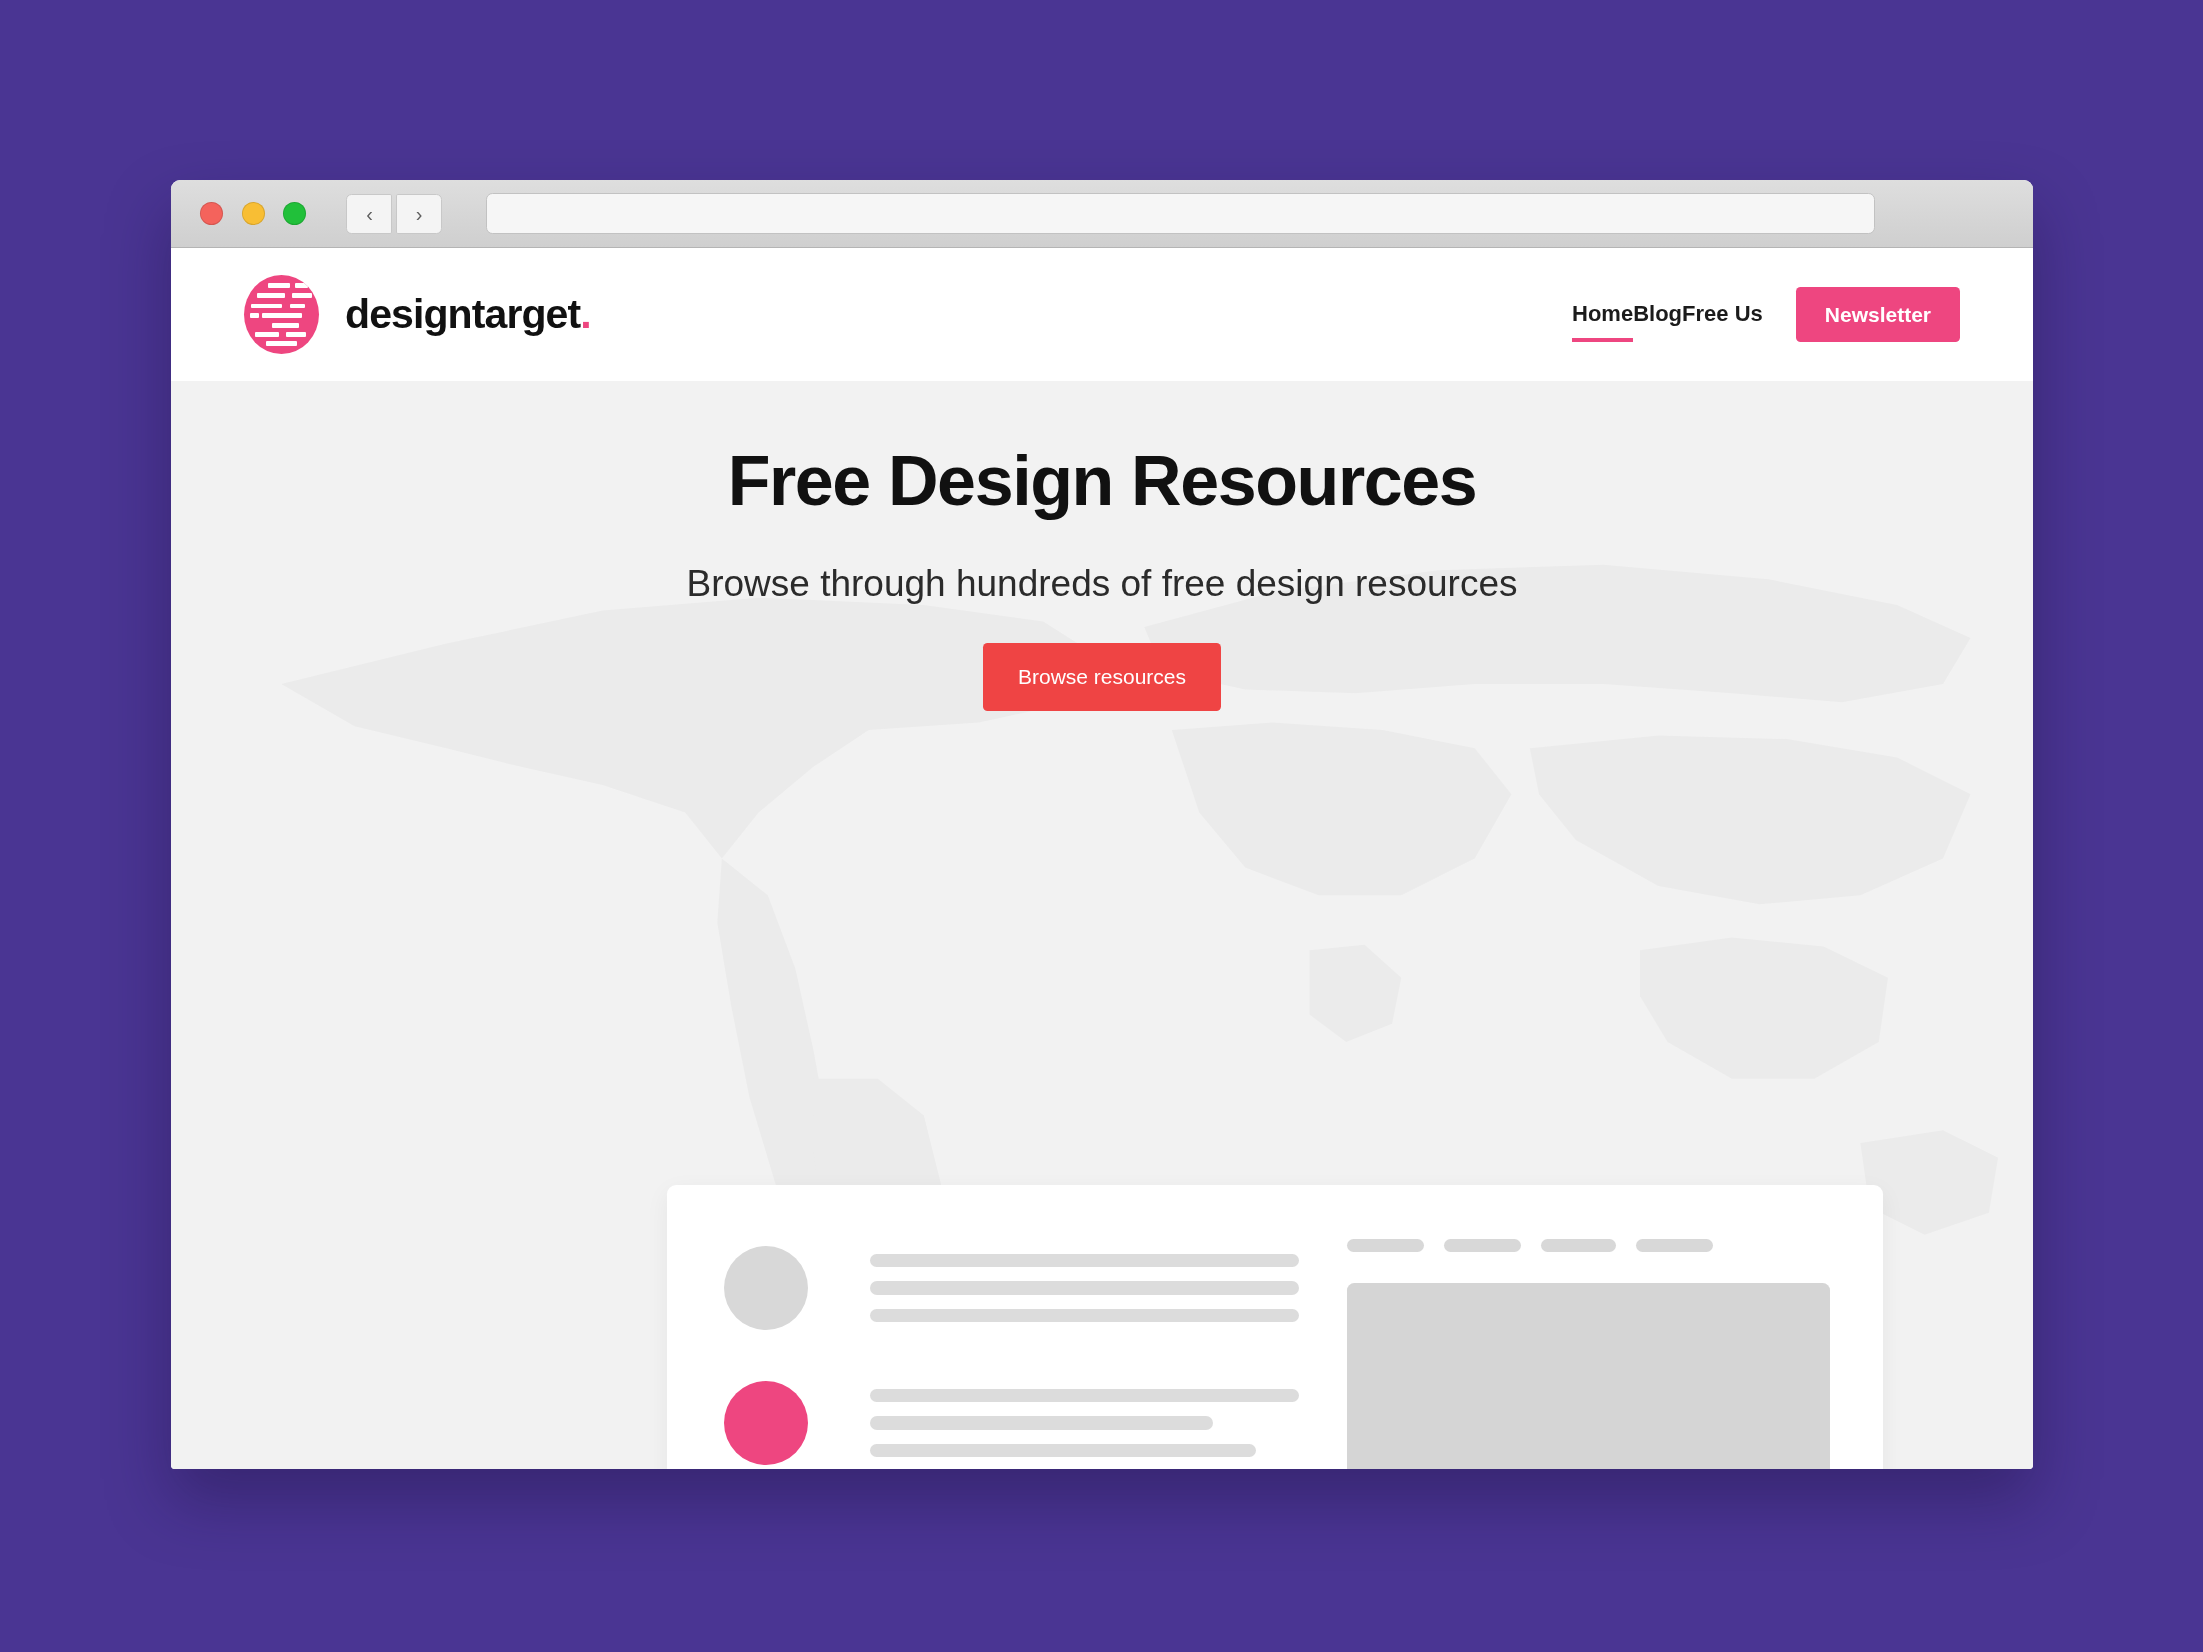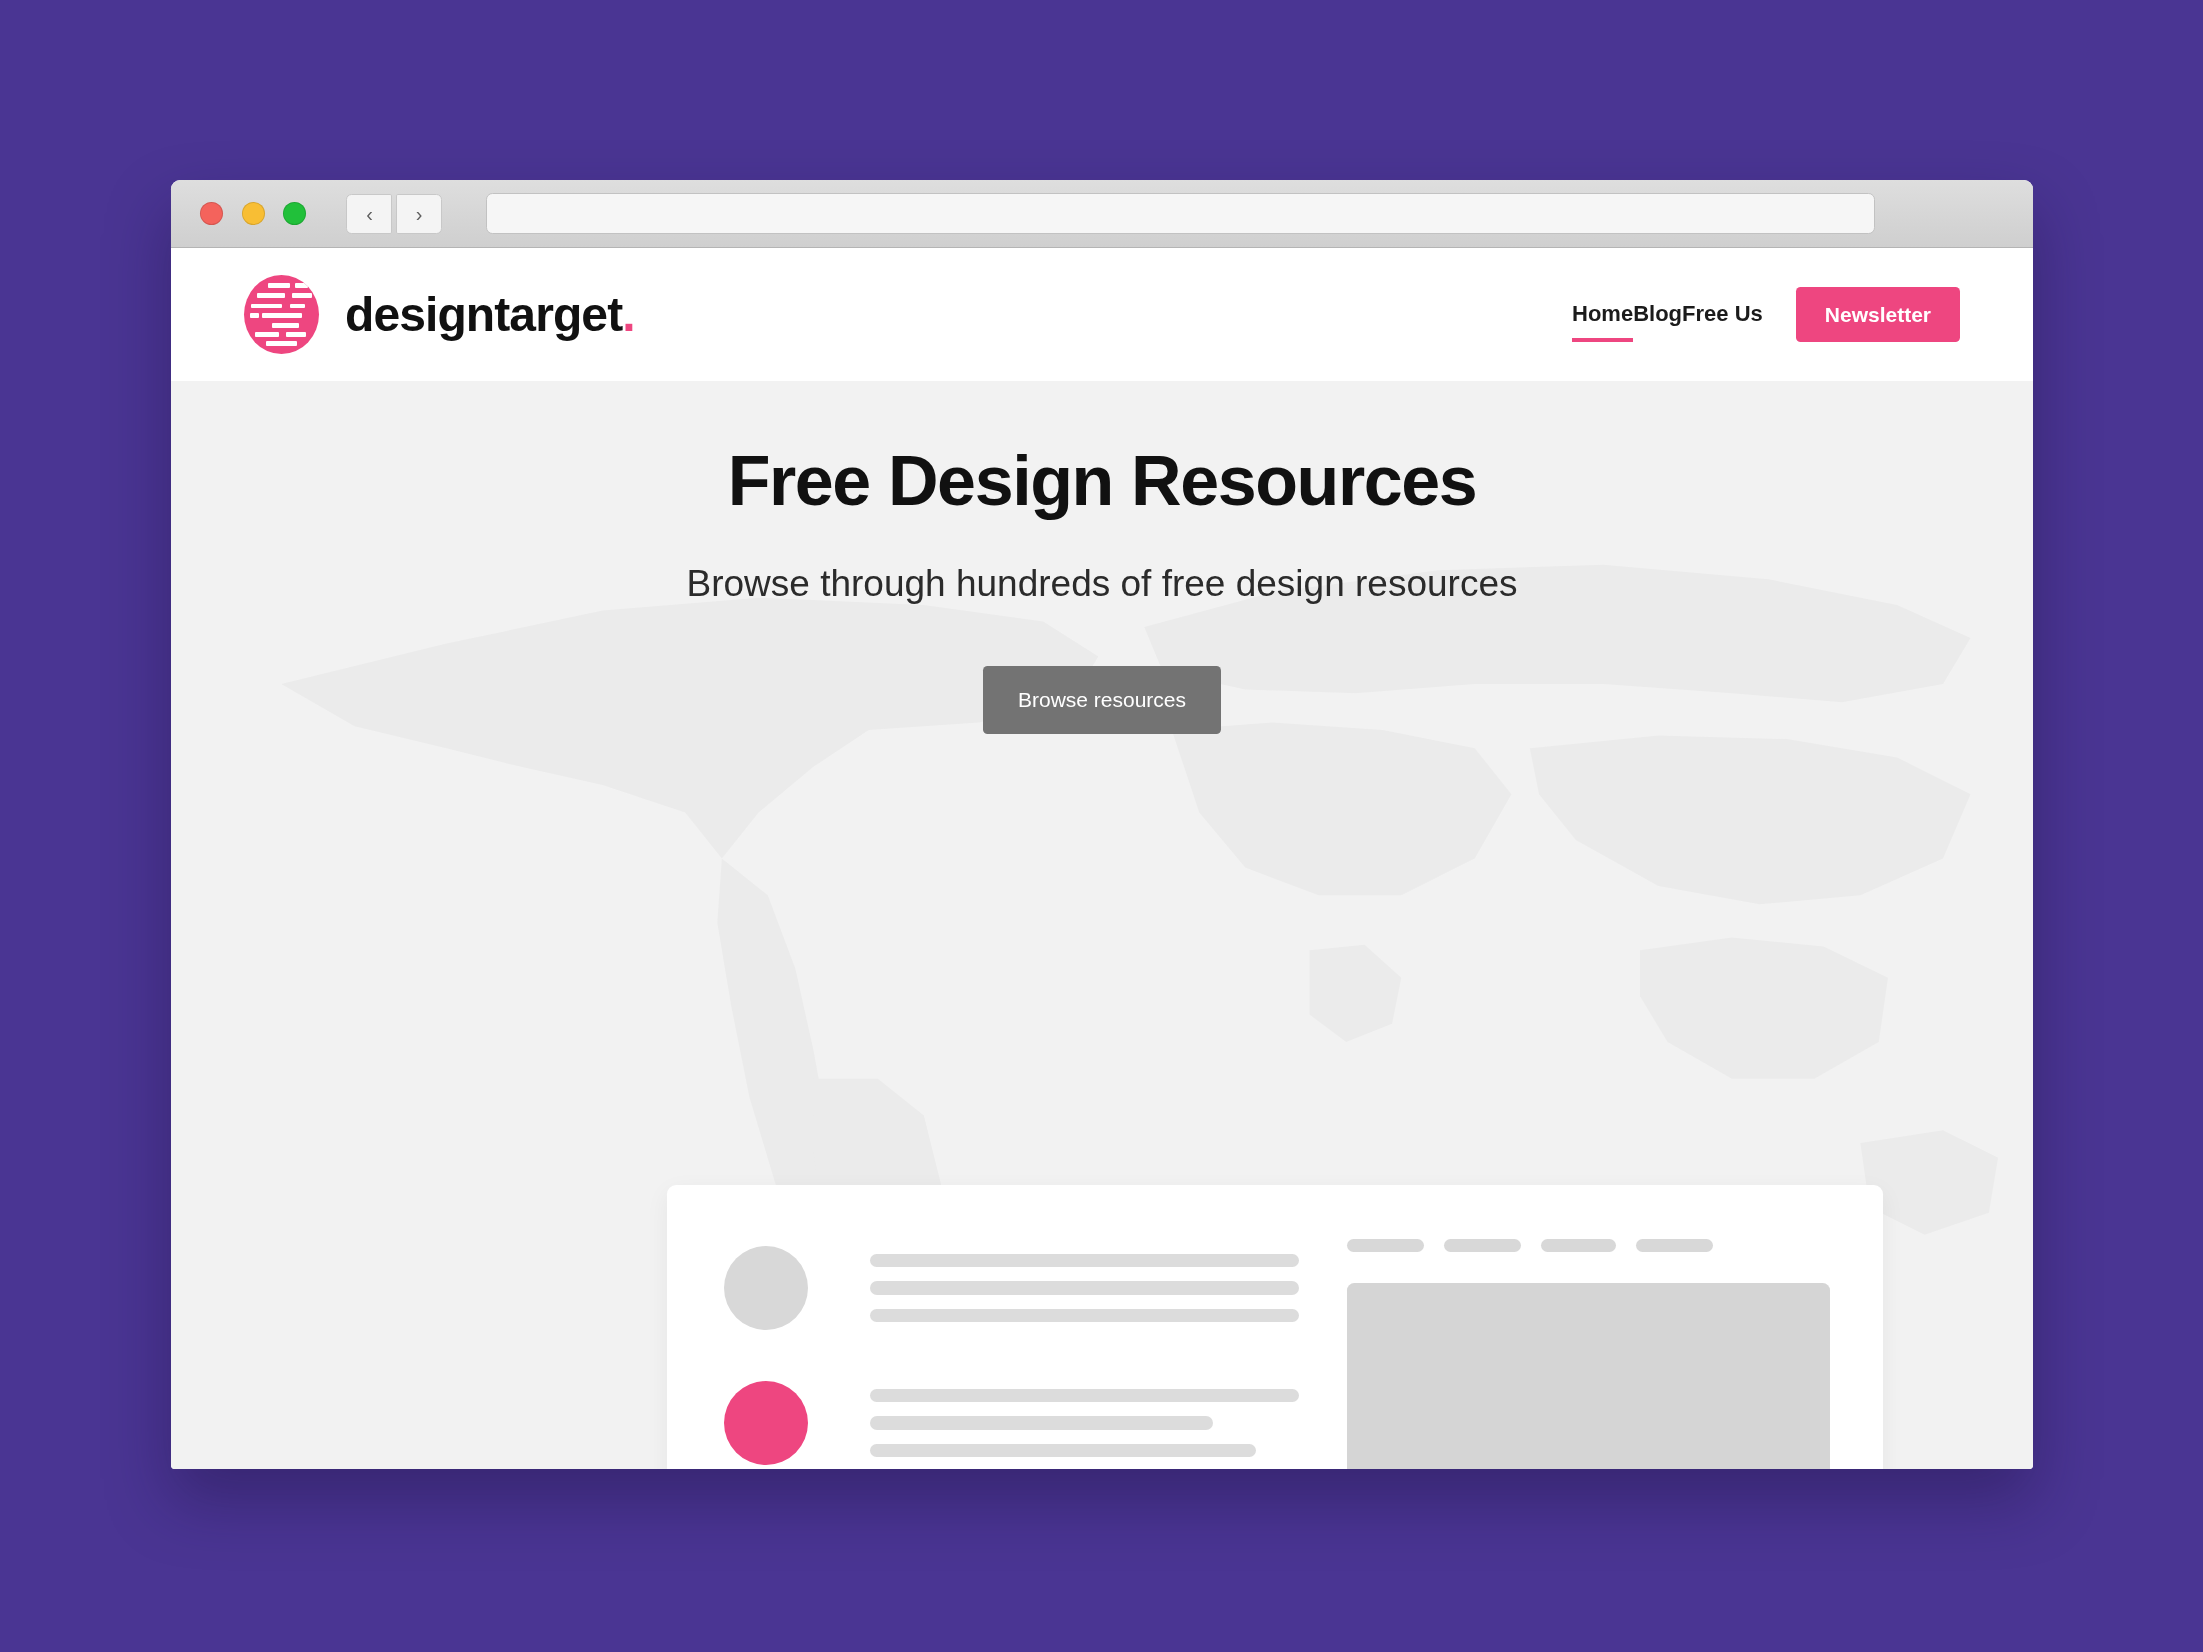--- a/index.html
+++ b/index.html
@@ -96,21 +96,21 @@
   }
   #logo-mark i {
     position: absolute;
     background: #ffffff;
     height: 4.6px;
     border-radius: 0.9px;
     display: block;
   }
 
   #brand-name {
-    font-size: 48px;
+    font-size: 41px;
     font-weight: bold;
     color: #111111;
     letter-spacing: -0.9px;
     white-space: nowrap;
   }
   #brand-name .dot { color: #EE4680; }
 
   #main-nav {
     margin-left: auto;
     display: flex;
@@ -171,22 +171,22 @@
     letter-spacing: -1.4px;
     line-height: 1.05;
   }
   #hero-sub {
     margin-top: 35px;
     font-size: 37px;
     color: #2b2b2b;
     line-height: 1.62;
   }
   #browse-button {
-    margin-top: 53px;
-    background: #737373;
+    margin-top: 30px;
+    background: #ef4444;
     color: #ffffff;
     font-size: 21px;
     padding: 22px 35px;
     border: none;
     border-radius: 4.6px;
     font-family: "Liberation Sans", sans-serif;
   }
 
   
   #skeleton-card {

